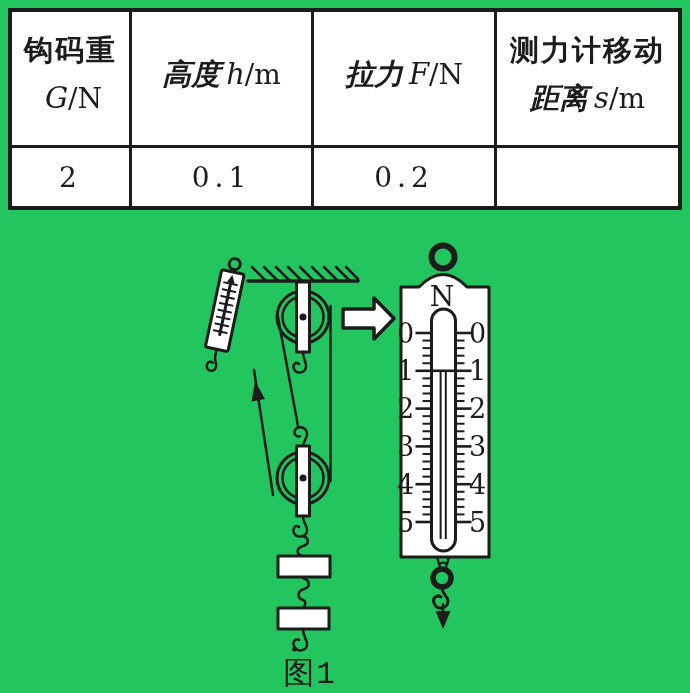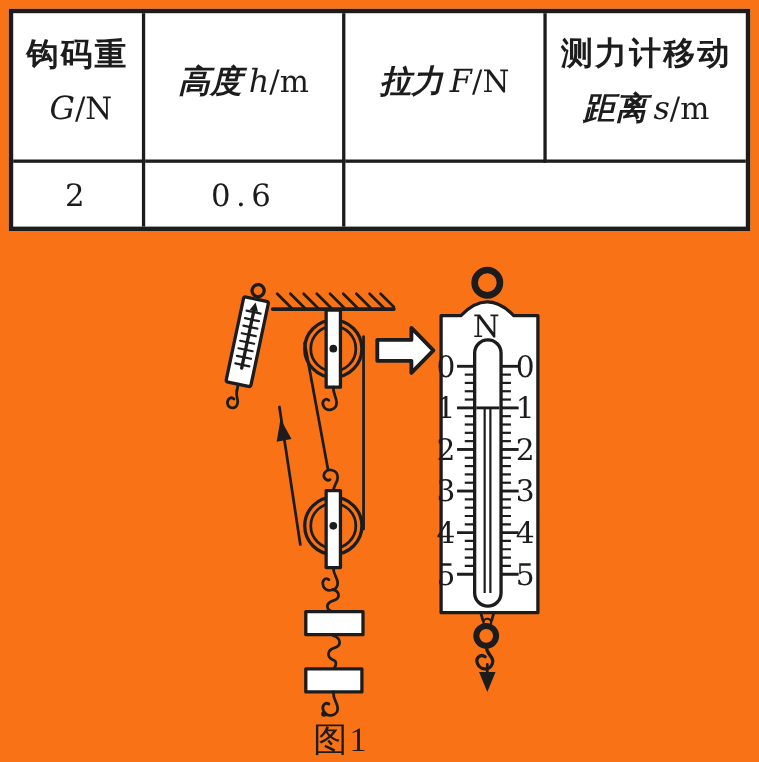--- a/index.html
+++ b/index.html
@@ -1,35 +1,35 @@
 <!DOCTYPE html>
 <html><head>
 <meta charset="utf-8">
 <style>
   html,body{margin:0;padding:0;background:#ffffff;}
-  .page{position:relative;width:690px;height:693px;background:#f97316;overflow:hidden;
+  .page{position:relative;width:690px;height:693px;background:#22c55e;overflow:hidden;
         font-family:"Liberation Sans",sans-serif;color:#1c1c1c;}
   
   .exp-table{position:absolute;left:8px;top:8px;width:674px;height:202px;box-sizing:border-box;
              border:4px solid #1c1c1c;background:#fff;display:grid;
              grid-template-columns:120px 182px 183px 181px;grid-template-rows:136px 58px;}
   .hcell{box-sizing:border-box;border-right:3px solid #1c1c1c;border-bottom:3px solid #1c1c1c;
          display:flex;flex-direction:column;align-items:center;justify-content:space-evenly;
          padding:4px 0 12px 0;}
   .vcell{box-sizing:border-box;border-right:3px solid #1c1c1c;display:flex;align-items:center;
          justify-content:center;font-family:"DejaVu Serif",serif;font-size:28px;letter-spacing:5px;}
   .lastcol{border-right:none;text-align:center;}
   .t1{font-size:29px;font-weight:700;letter-spacing:2px;line-height:1;}
   .t2{font-size:29px;font-weight:700;display:flex;align-items:baseline;line-height:1;}
   .t2 .cn{margin-right:6px;font-style:italic;}
   .mvar{font-family:"DejaVu Serif",serif;font-style:italic;font-weight:400;font-size:29px;}
   .msym{font-family:"DejaVu Serif",serif;font-weight:400;font-size:28px;}
   
   .cap{position:absolute;top:652px;width:100px;text-align:center;font-size:31px;
-       font-family:Liberation Serif, serif;letter-spacing:2px;}
+       font-family:Liberation Mono, monospace;letter-spacing:2px;}
   #cap1{left:260px;}
   #cap2{left:400px;}
   
   svg{position:absolute;left:0;top:0;}
   .ink{stroke:#1c1c1c;fill:none;stroke-width:3;stroke-linecap:round;stroke-linejoin:round;}
   .s35{stroke-width:3.5;} .s25{stroke-width:2.5;} .s2{stroke-width:2;}
   .s55{stroke-width:5.5;} .s6{stroke-width:6;}
   .fillw{fill:#ffffff;}
   .fillk{fill:#1c1c1c;stroke:none;}
   .gnum{font-family:"DejaVu Serif",serif;font-size:27px;fill:#1c1c1c;text-anchor:middle;}
@@ -74,21 +74,22 @@
       <div class="t1">测力计移动</div>
       <div class="t2">
         <span class="cn">距离</span>
         <span class="mvar">s</span>
         <span class="msym">/</span>
         <span class="msym">m</span>
       </div>
     </div>
 
     <div class="vcell">2</div>
-    <div class="vcell">0.6</div>
+    <div class="vcell">0.1</div>
+    <div class="vcell">0.2</div>
   </div>
 
   <svg width="690" height="693" viewBox="0 0 690 693">
 
     <g>
 
       <g>
         <path class="ink s35" d="M248 281 L358 281"></path>
         <path class="ink s25" d="M252 267 l13 13 M264 267 l13 13 M276 267 l13 13 M288 267 l13 13 M300 267 l13 13 M312 267 l13 13 M324 267 l13 13 M336 267 l13 13 M346 267 l12 12"></path>
       </g>

